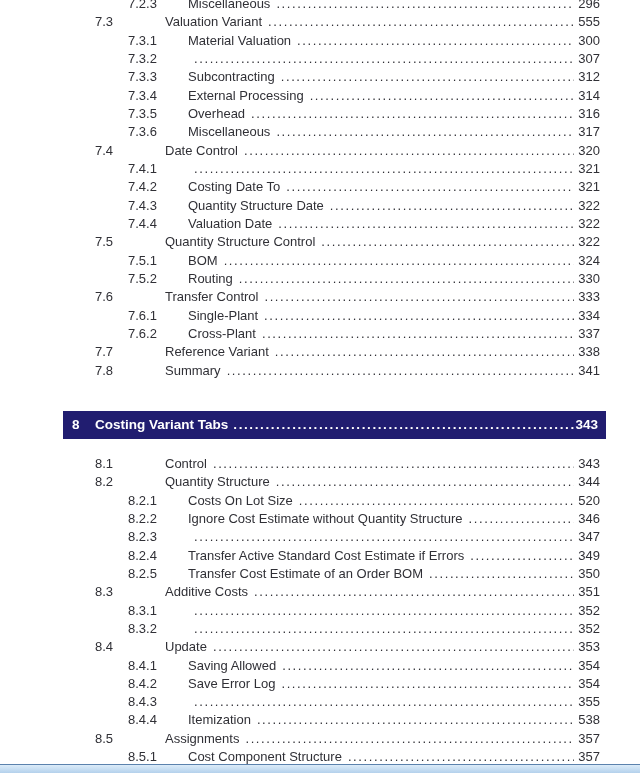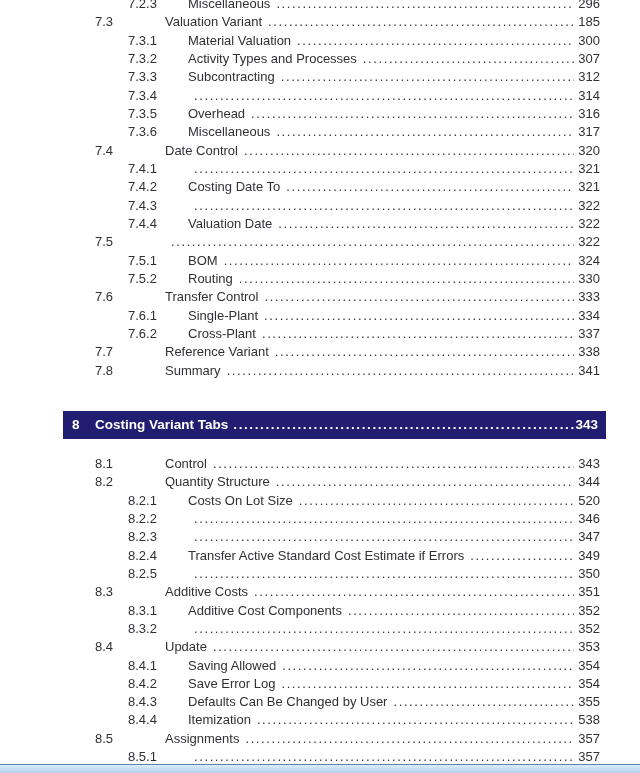--- a/index.html
+++ b/index.html
@@ -54,42 +54,42 @@
       <div class="row lvl3">
         <span class="num">7.2.3</span>
         <span class="title">Miscellaneous</span>
         <span class="leader leader-fill">............................................................................................................................................................................................................................</span>
         <span class="pg">296</span>
       </div>
       <div class="row lvl2">
         <span class="num">7.3</span>
         <span class="title">Valuation Variant</span>
         <span class="leader leader-fill">............................................................................................................................................................................................................................</span>
-        <span class="pg">185</span>
+        <span class="pg">555</span>
       </div>
       <div class="row lvl3">
         <span class="num">7.3.1</span>
         <span class="title">Material Valuation</span>
         <span class="leader leader-fill">............................................................................................................................................................................................................................</span>
         <span class="pg">300</span>
       </div>
       <div class="row lvl3">
         <span class="num">7.3.2</span>
-        <span class="title">Activity Types and Processes</span>
         <span class="leader leader-fill">............................................................................................................................................................................................................................</span>
         <span class="pg">307</span>
       </div>
       <div class="row lvl3">
         <span class="num">7.3.3</span>
         <span class="title">Subcontracting</span>
         <span class="leader leader-fill">............................................................................................................................................................................................................................</span>
         <span class="pg">312</span>
       </div>
       <div class="row lvl3">
         <span class="num">7.3.4</span>
+        <span class="title">External Processing</span>
         <span class="leader leader-fill">............................................................................................................................................................................................................................</span>
         <span class="pg">314</span>
       </div>
       <div class="row lvl3">
         <span class="num">7.3.5</span>
         <span class="title">Overhead</span>
         <span class="leader leader-fill">............................................................................................................................................................................................................................</span>
         <span class="pg">316</span>
       </div>
       <div class="row lvl3">
@@ -110,31 +110,33 @@
         <span class="pg">321</span>
       </div>
       <div class="row lvl3">
         <span class="num">7.4.2</span>
         <span class="title">Costing Date To</span>
         <span class="leader leader-fill">............................................................................................................................................................................................................................</span>
         <span class="pg">321</span>
       </div>
       <div class="row lvl3">
         <span class="num">7.4.3</span>
+        <span class="title">Quantity Structure Date</span>
         <span class="leader leader-fill">............................................................................................................................................................................................................................</span>
         <span class="pg">322</span>
       </div>
       <div class="row lvl3">
         <span class="num">7.4.4</span>
         <span class="title">Valuation Date</span>
         <span class="leader leader-fill">............................................................................................................................................................................................................................</span>
         <span class="pg">322</span>
       </div>
       <div class="row lvl2">
         <span class="num">7.5</span>
+        <span class="title">Quantity Structure Control</span>
         <span class="leader leader-fill">............................................................................................................................................................................................................................</span>
         <span class="pg">322</span>
       </div>
       <div class="row lvl3">
         <span class="num">7.5.1</span>
         <span class="title">BOM</span>
         <span class="leader leader-fill">............................................................................................................................................................................................................................</span>
         <span class="pg">324</span>
       </div>
       <div class="row lvl3">
@@ -196,48 +198,49 @@
         <span class="pg">344</span>
       </div>
       <div class="row lvl3">
         <span class="num">8.2.1</span>
         <span class="title">Costs On Lot Size</span>
         <span class="leader leader-fill">............................................................................................................................................................................................................................</span>
         <span class="pg">520</span>
       </div>
       <div class="row lvl3">
         <span class="num">8.2.2</span>
+        <span class="title">Ignore Cost Estimate without Quantity Structure</span>
         <span class="leader leader-fill">............................................................................................................................................................................................................................</span>
         <span class="pg">346</span>
       </div>
       <div class="row lvl3">
         <span class="num">8.2.3</span>
         <span class="leader leader-fill">............................................................................................................................................................................................................................</span>
         <span class="pg">347</span>
       </div>
       <div class="row lvl3">
         <span class="num">8.2.4</span>
         <span class="title">Transfer Active Standard Cost Estimate if Errors</span>
         <span class="leader leader-fill">............................................................................................................................................................................................................................</span>
         <span class="pg">349</span>
       </div>
       <div class="row lvl3">
         <span class="num">8.2.5</span>
+        <span class="title">Transfer Cost Estimate of an Order BOM</span>
         <span class="leader leader-fill">............................................................................................................................................................................................................................</span>
         <span class="pg">350</span>
       </div>
       <div class="row lvl2">
         <span class="num">8.3</span>
         <span class="title">Additive Costs</span>
         <span class="leader leader-fill">............................................................................................................................................................................................................................</span>
         <span class="pg">351</span>
       </div>
       <div class="row lvl3">
         <span class="num">8.3.1</span>
-        <span class="title">Additive Cost Components</span>
         <span class="leader leader-fill">............................................................................................................................................................................................................................</span>
         <span class="pg">352</span>
       </div>
       <div class="row lvl3">
         <span class="num">8.3.2</span>
         <span class="leader leader-fill">............................................................................................................................................................................................................................</span>
         <span class="pg">352</span>
       </div>
       <div class="row lvl2">
         <span class="num">8.4</span>
@@ -252,38 +255,38 @@
         <span class="pg">354</span>
       </div>
       <div class="row lvl3">
         <span class="num">8.4.2</span>
         <span class="title">Save Error Log</span>
         <span class="leader leader-fill">............................................................................................................................................................................................................................</span>
         <span class="pg">354</span>
       </div>
       <div class="row lvl3">
         <span class="num">8.4.3</span>
-        <span class="title">Defaults Can Be Changed by User</span>
         <span class="leader leader-fill">............................................................................................................................................................................................................................</span>
         <span class="pg">355</span>
       </div>
       <div class="row lvl3">
         <span class="num">8.4.4</span>
         <span class="title">Itemization</span>
         <span class="leader leader-fill">............................................................................................................................................................................................................................</span>
         <span class="pg">538</span>
       </div>
       <div class="row lvl2">
         <span class="num">8.5</span>
         <span class="title">Assignments</span>
         <span class="leader leader-fill">............................................................................................................................................................................................................................</span>
         <span class="pg">357</span>
       </div>
       <div class="row lvl3">
         <span class="num">8.5.1</span>
+        <span class="title">Cost Component Structure</span>
         <span class="leader leader-fill">............................................................................................................................................................................................................................</span>
         <span class="pg">357</span>
       </div>
     </div>
 
   <div class="bottom-strip"></div>
 
 </div>
 
 </body></html>

